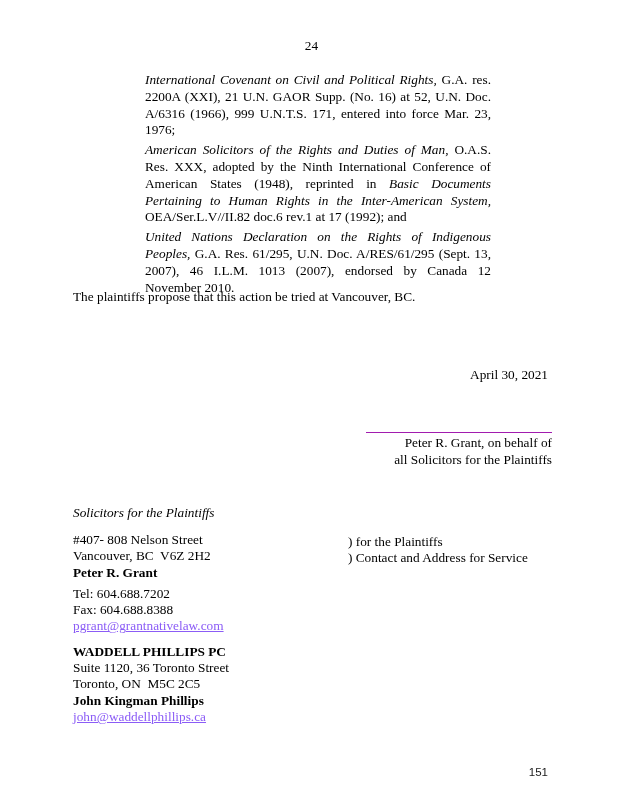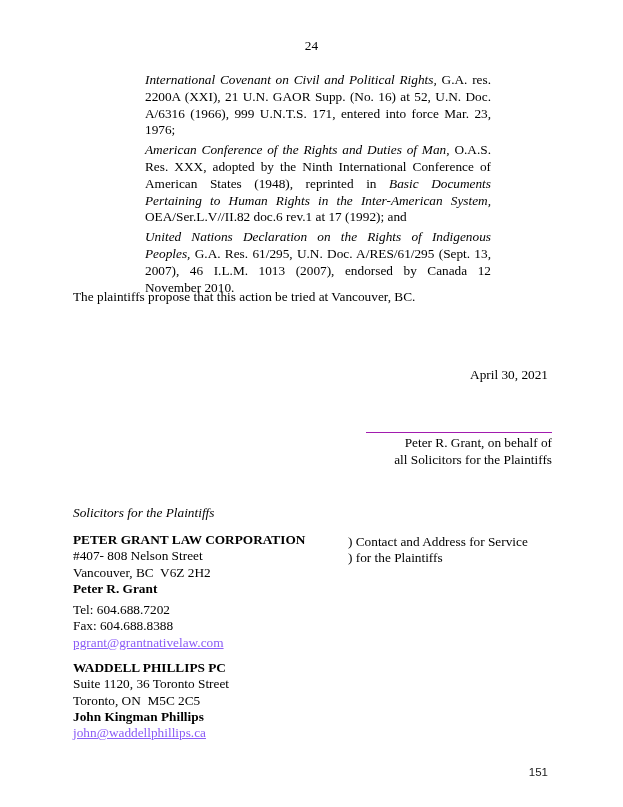--- a/index.html
+++ b/index.html
@@ -82,54 +82,53 @@
 </style>
 </head>
 <body>
 
 <div class="page">
 
   <div class="pn-top">24</div>
 
   <div class="citations">
     <p><span class="it">International Covenant on Civil and Political Rights,</span><span> G.A. res. 2200A (XXI), 21 U.N. GAOR Supp. (No. 16) at 52, U.N. Doc. A/6316 (1966), 999 U.N.T.S. 171, entered into force Mar. 23, 1976;</span></p>
-    <p><span class="it">American Conference of the Rights and Duties of Man</span><span>, O.A.S. Res. XXX, adopted by the Ninth International Conference of American States (1948), reprinted in </span><span class="it">Basic Documents Pertaining to Human Rights in the Inter-American System,</span><span> OEA/Ser.L.V//II.82 doc.6 rev.1 at 17 (1992); and</span></p>
+    <p><span class="it">American Solicitors of the Rights and Duties of Man</span><span>, O.A.S. Res. XXX, adopted by the Ninth International Conference of American States (1948), reprinted in </span><span class="it">Basic Documents Pertaining to Human Rights in the Inter-American System,</span><span> OEA/Ser.L.V//II.82 doc.6 rev.1 at 17 (1992); and</span></p>
     <p><span class="it">United Nations Declaration on the Rights of Indigenous Peoples,</span><span> G.A. Res. 61/295, U.N. Doc. A/RES/61/295 (Sept. 13, 2007), 46 I.L.M. 1013 (2007), endorsed by Canada 12 November 2010.</span></p>
   </div>
 
   <div class="proposal">The plaintiffs propose that this action be tried at Vancouver, BC.</div>
 
   <div class="date">April 30, 2021</div>
 
   <div class="signature">
     <div>Peter R. Grant, on behalf of</div>
     <div>all Solicitors for the Plaintiffs</div>
   </div>
 
   <div class="sol-heading">Solicitors for the Plaintiffs</div>
 
   <div class="firms">
     <div class="firm">
-      <div class="b">PETER GRANT LAW CORPORATION</div>
       <div class="addr">#407- 808 Nelson Street</div>
       <div class="addr">Vancouver, BC  V6Z 2H2</div>
       <div class="b contact">Peter R. Grant</div>
       <div class="tel-line">Tel: 604.688.7202</div>
       <div>Fax: 604.688.8388</div>
       <div><a class="link" href="#">pgrant@grantnativelaw.com</a></div>
     </div>
     <div class="firm firm2">
       <div class="b">WADDELL PHILLIPS PC</div>
       <div class="addr">Suite 1120, 36 Toronto Street</div>
       <div class="addr">Toronto, ON  M5C 2C5</div>
       <div class="b contact">John Kingman Phillips</div>
       <div><a class="link" href="#">john@waddellphillips.ca</a></div>
     </div>
   </div>
 
   <div class="service-note">
+    <div>) for the Plaintiffs</div>
     <div>) Contact and Address for Service</div>
-    <div>) for the Plaintiffs</div>
   </div>
 
   <div class="pn-bottom">151</div>
 
 </div>
 
 </body></html>

